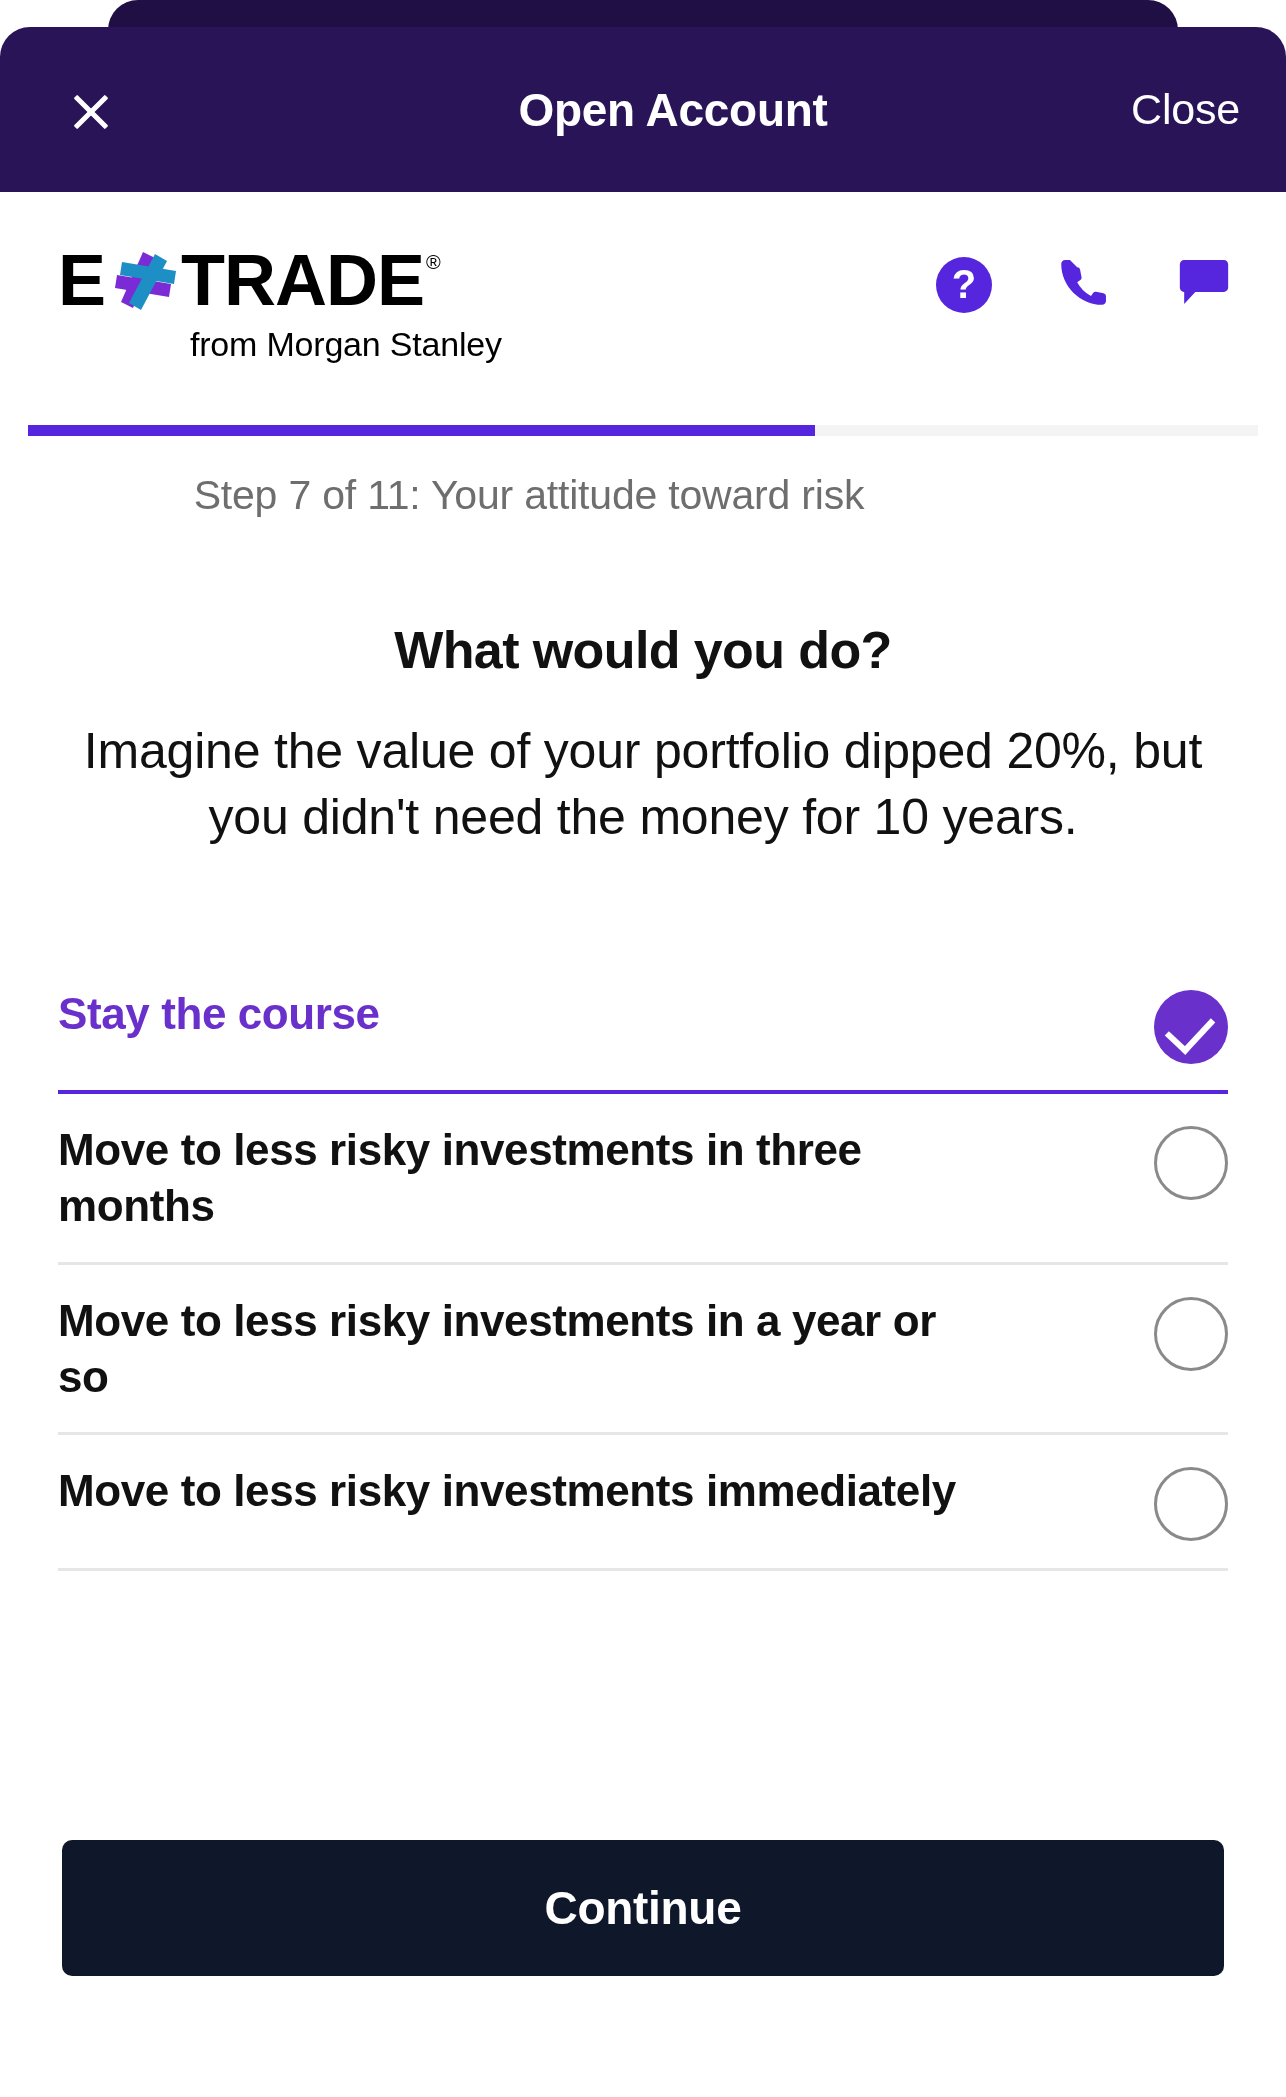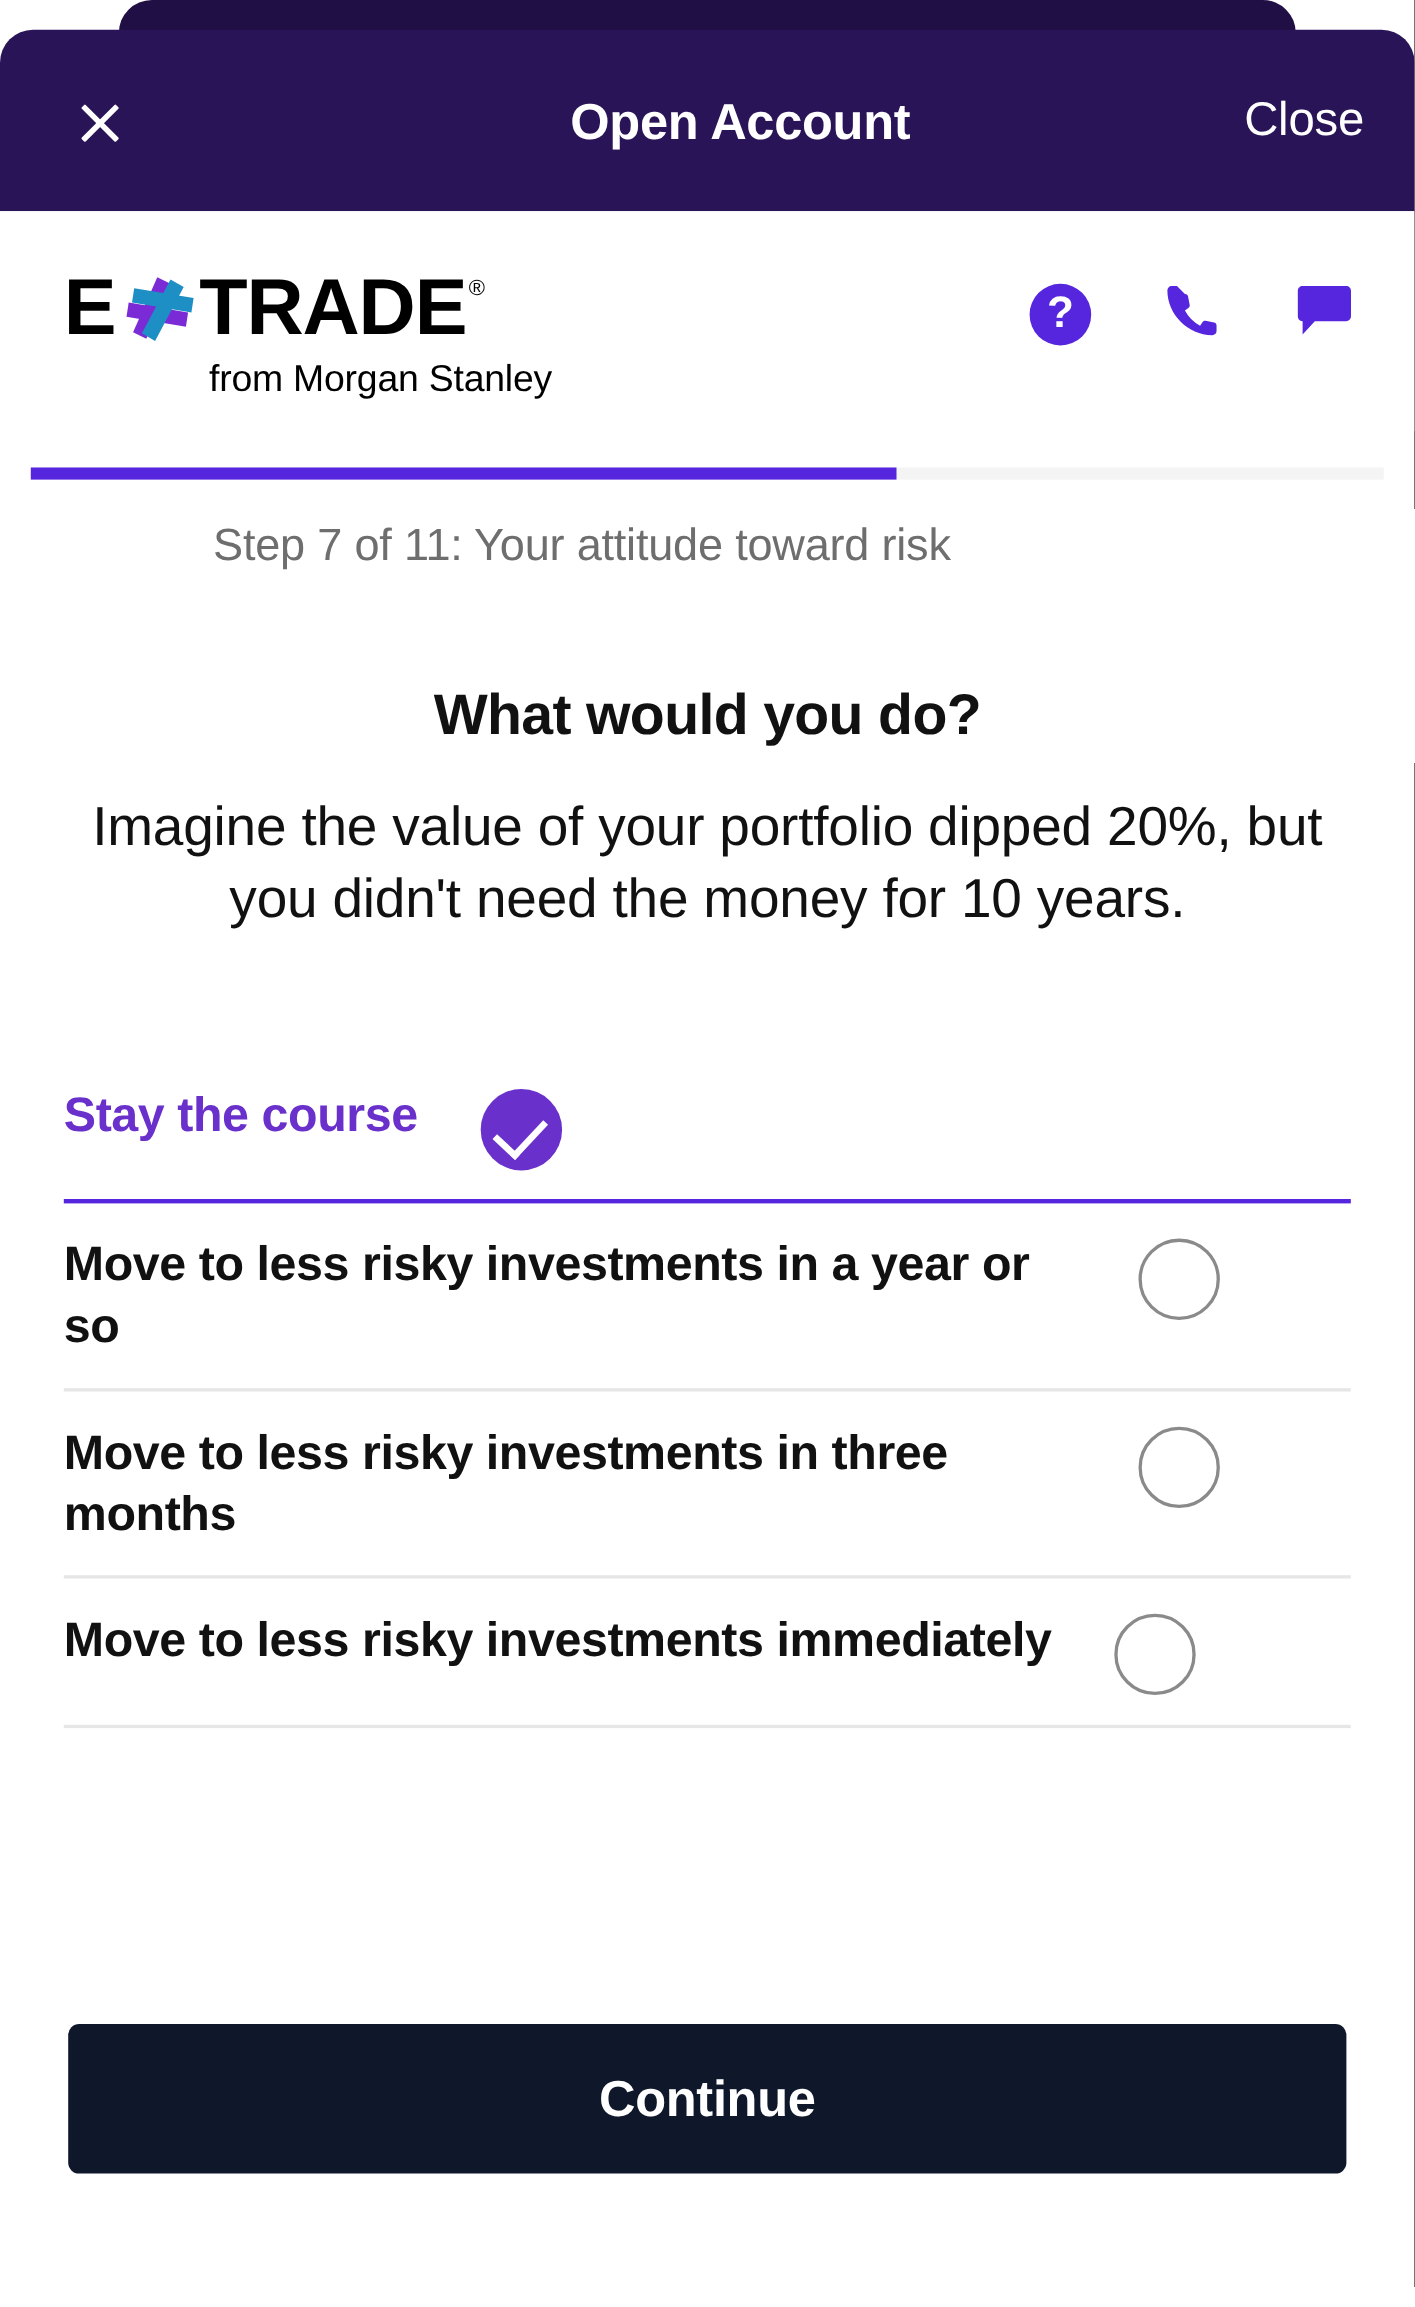--- a/index.html
+++ b/index.html
@@ -244,20 +244,21 @@
     position: absolute;
     left: 58px;
     top: 958px;
     width: 1170px;
   }
 
   .option {
     position: relative;
     display: flex;
     align-items: flex-start;
+    justify-content: space-between;
     padding: 28px 0 30px 0;
     cursor: pointer;
     gap: 37px;
   }
 
   .option .divider {
     position: absolute;
     left: 0;
     bottom: 0;
     width: 100%;
@@ -405,27 +406,27 @@
 
   <div class="options">
 
     <div class="option selected">
       <div class="option-label">Stay the course</div>
       <div class="radio checked"></div>
       <div class="divider"></div>
     </div>
 
     <div class="option">
-      <div class="option-label">Move to less risky investments in a year or so</div>
+      <div class="option-label">Move to less risky investments in three months</div>
       <div class="radio"></div>
       <div class="divider"></div>
     </div>
 
     <div class="option">
-      <div class="option-label">Move to less risky investments in three months</div>
+      <div class="option-label">Move to less risky investments in a year or so</div>
       <div class="radio"></div>
       <div class="divider"></div>
     </div>
 
     <div class="option">
       <div class="option-label">Move to less risky investments immediately</div>
       <div class="radio"></div>
       <div class="divider"></div>
     </div>
 

